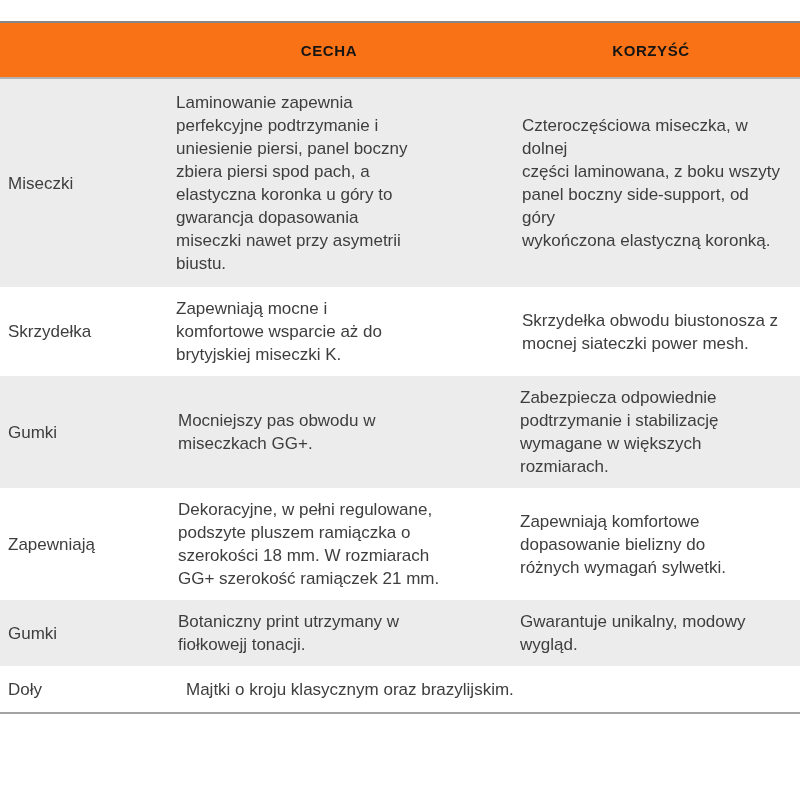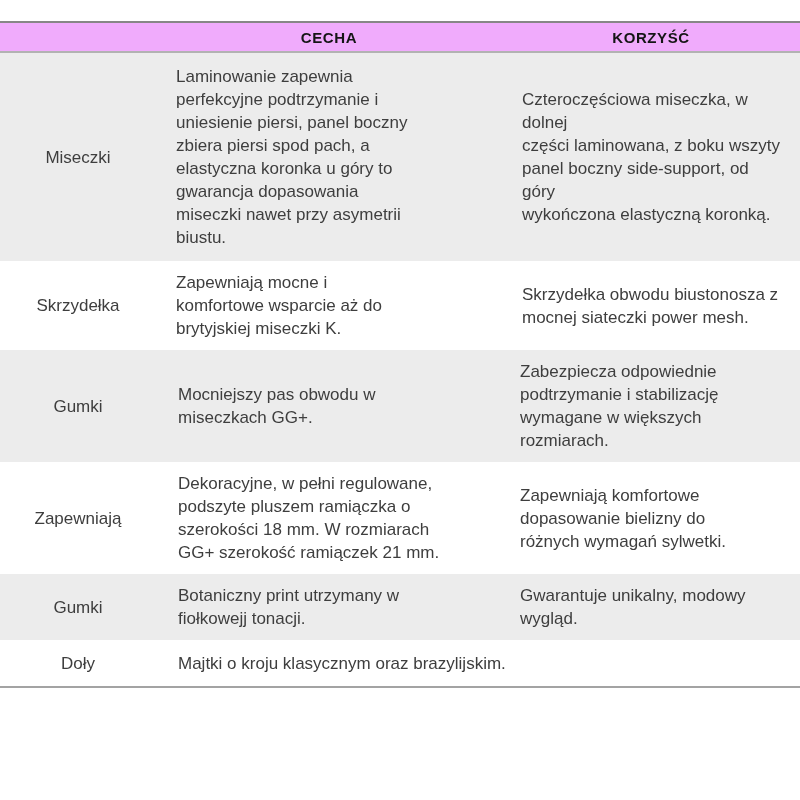--- a/index.html
+++ b/index.html
@@ -17,22 +17,22 @@
     top: 21px;
     left: 0;
     width: 800px;
     border-top: 2px solid #878787;
     border-bottom: 2px solid #a3a3a3;
   }
   .header-row {
     display: grid;
     grid-template-columns: 156px 344px 300px;
     align-items: center;
-    height: 30px;
-    background: #f0abfc;
+    height: 56px;
+    background: #f97316;
     border-bottom: 2px solid #b2b2b2;
   }
   .th {
     font-size: 15px;
     font-weight: bold;
     letter-spacing: 0.6px;
     color: #151515;
     text-align: center;
   }
   .th.col-feature { padding: 0 20px 0 22px; }
@@ -42,28 +42,28 @@
     grid-template-columns: 156px 344px 300px;
     align-items: center;
     background: #ffffff;
   }
   .row.stripe { background: #ececec; }
   .row.r1 { min-height: 208px; }
   .row.r2 { min-height: 87px; }
   .row.r3 { min-height: 99px; }
   .row.r4 { min-height: 101px; }
   .row.r5 { min-height: 57px; }
-  .row.r6 { min-height: 46px; }
+  .row.r6 { min-height: 46px; gap: 8px; }
   .cell {
     font-size: 17px;
     line-height: 23px;
     color: #3e3e3e;
   }
   .cell.label {
-    text-align: center;
+    text-align: left;
     padding: 6px 8px;
   }
   .cell.feature {
     padding: 10px 20px 10px 22px;
     white-space: pre-line;
   }
   .cell.benefit {
     padding: 10px 18px 10px 20px;
     white-space: pre-line;
   }

